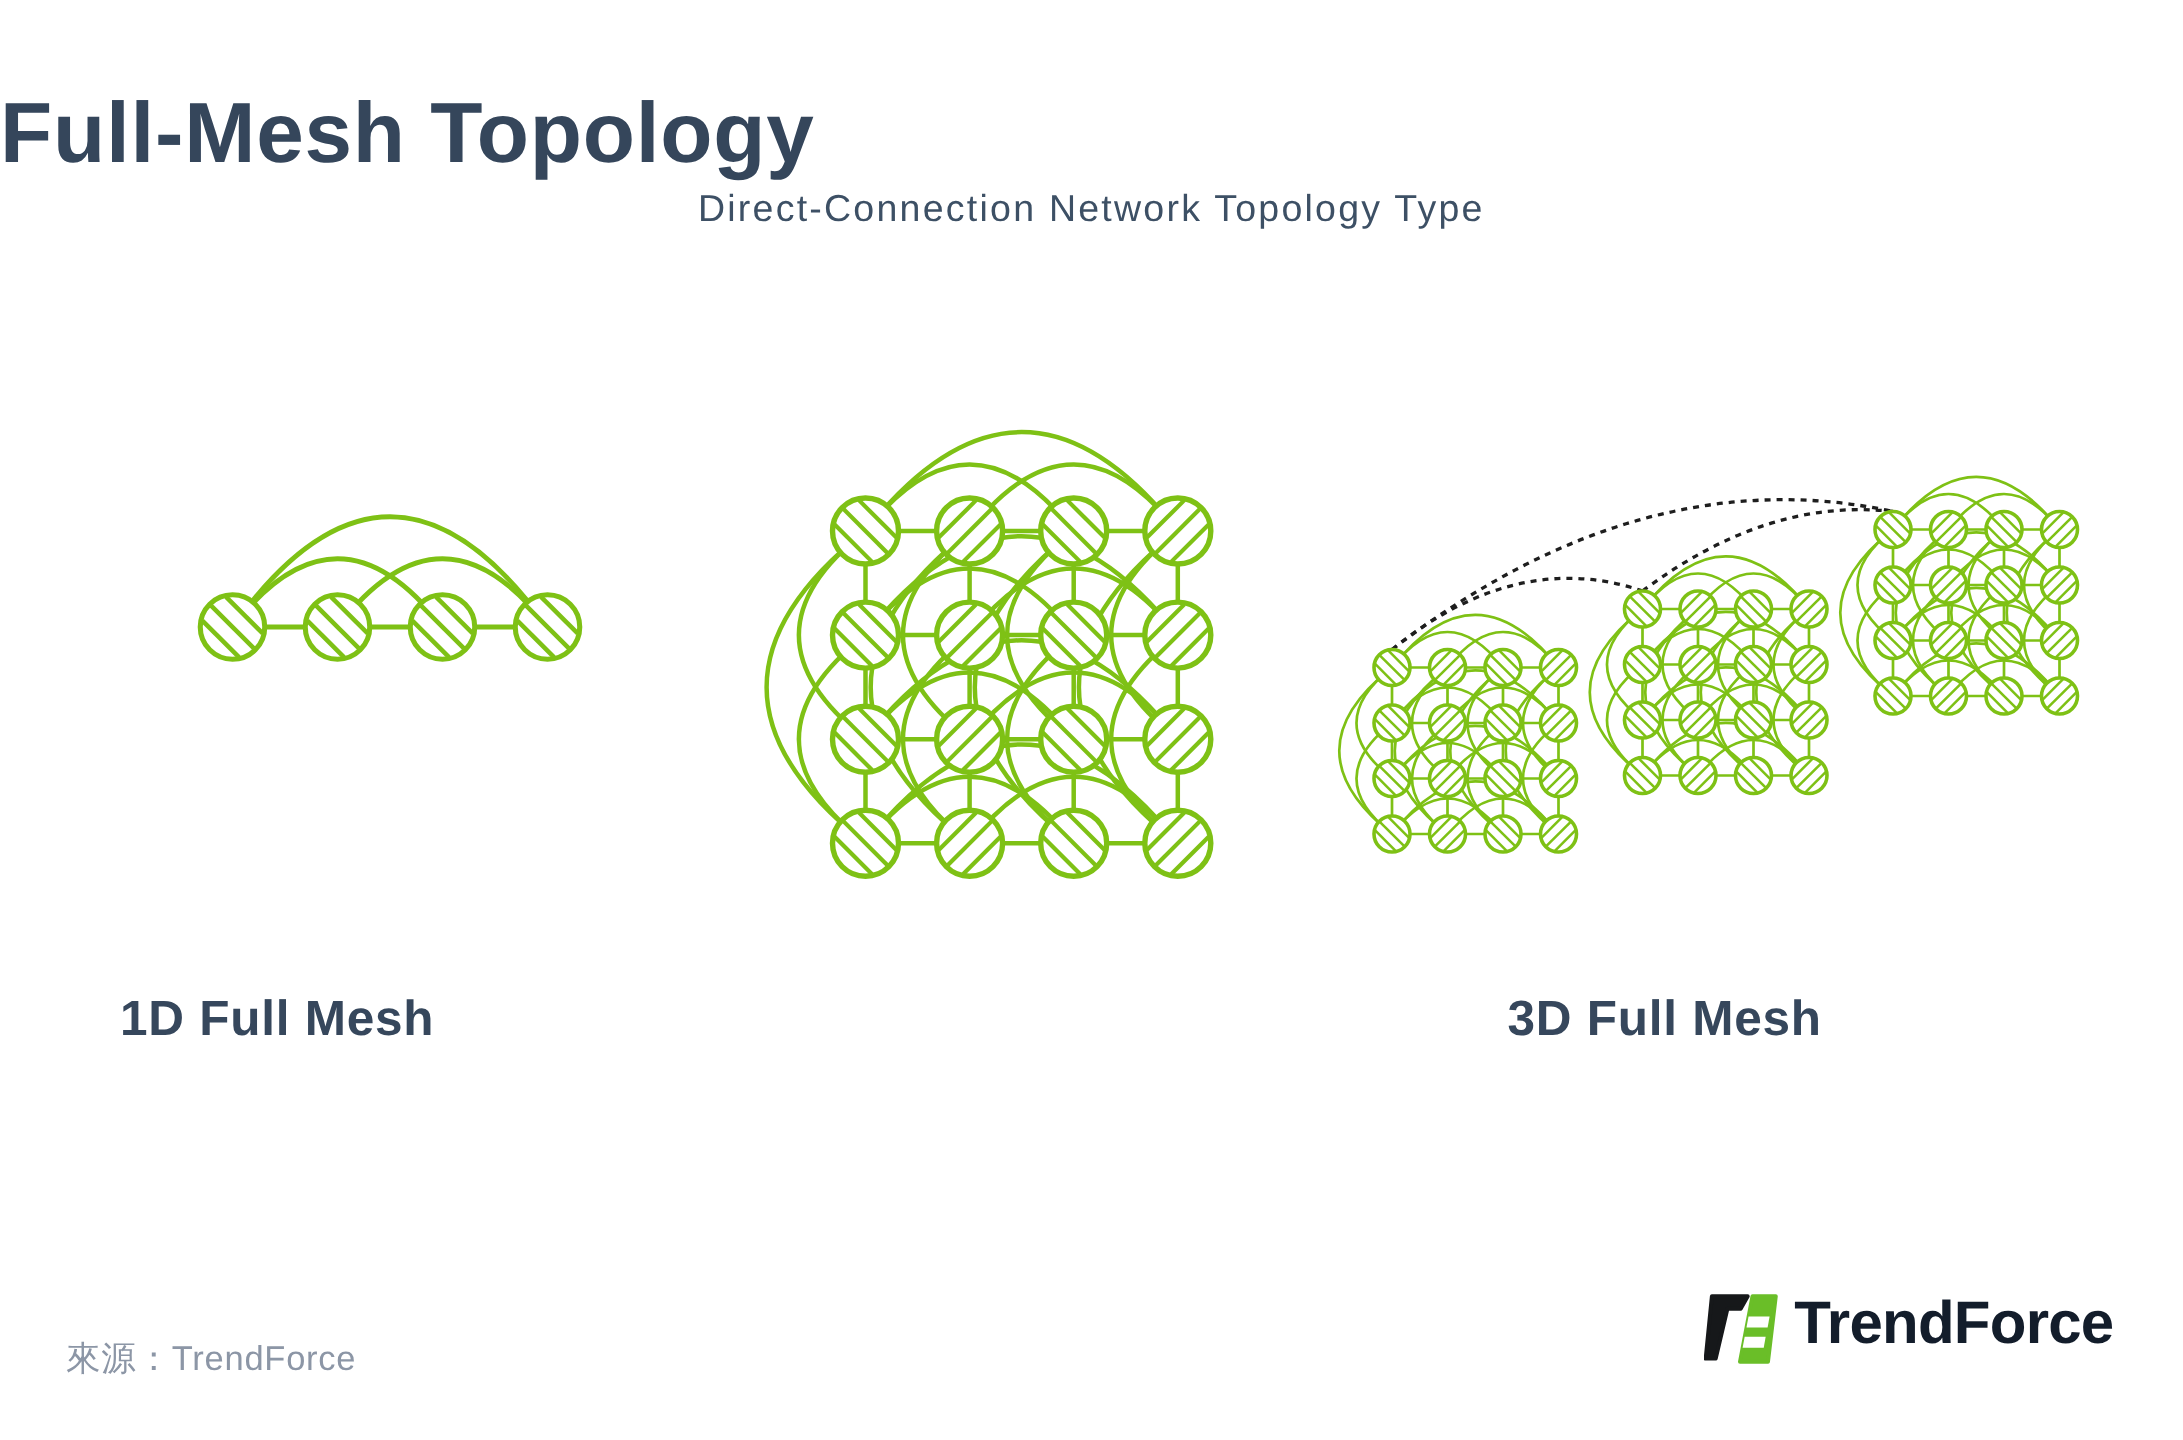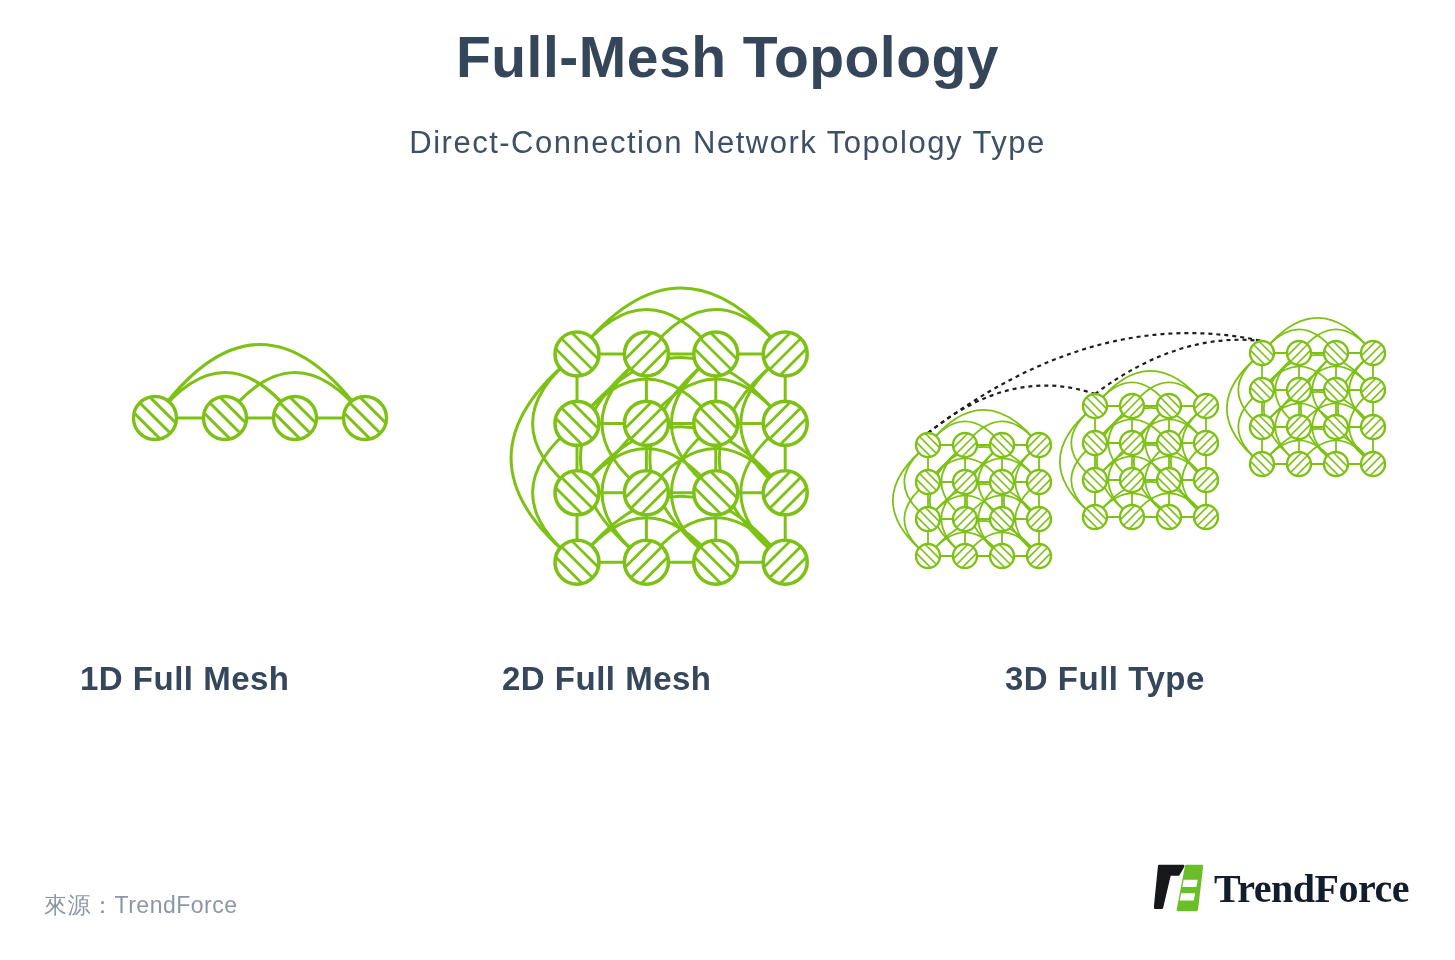--- a/index.html
+++ b/index.html
@@ -4,48 +4,48 @@
 <style>
   html,body{margin:0;padding:0;background:#ffffff;}
   .canvas{
     position:relative;
     width:1455px;height:960px;
     background:#ffffff;
     overflow:hidden;
     font-family:"Liberation Sans", sans-serif;
   }
   .page-title{
-    position:absolute;top:24px;left:0;width:100%;
-    text-align:center;
+    position:absolute;top:56px;left:0;width:100%;
+    text-align:left;
     font-size:57px;font-weight:800;letter-spacing:0.5px;
     color:#35465b;
   }
   .page-subtitle{
     position:absolute;top:125px;left:0;width:100%;
     text-align:center;
-    font-size:31px;font-weight:400;letter-spacing:1.5px;
+    font-size:25px;font-weight:400;letter-spacing:1.5px;
     color:#3d5065;
   }
   #diagram-svg{position:absolute;top:0;left:0;}
   .diagram-label{
     position:absolute;top:660px;width:340px;
     text-align:left;
     font-size:33px;font-weight:700;letter-spacing:0.5px;
     color:#36475c;
   }
   #label-1d{left:80px;}
   #label-2d{left:502px;}
   #label-3d{left:1005px;}
   .source-note{
     position:absolute;left:44px;top:890px;
     font-size:23px;color:#8c96a6;letter-spacing:0.5px;
   }
   .logo{
     position:absolute;top:860px;right:46px;height:56px;
-    display:flex;align-items:center;gap:10px;font-family:Liberation Serif, serif;
+    display:flex;align-items:flex-start;gap:10px;
   }
   .logo-text{
     font-size:40px;font-weight:800;letter-spacing:-0.5px;
     color:#131d2b;
   }
 </style>
 </head>
 <body>
 
 <div class="canvas">
@@ -687,22 +687,21 @@
             <circle cx="1373" cy="464" r="12" fill="#ffffff" stroke="#7ec115" stroke-width="2.4"></circle>
             <line x1="1361.77" y1="466.40" x2="1375.40" y2="452.77" stroke="#7ec115" stroke-width="1.7"></line>
             <line x1="1365.02" y1="471.98" x2="1380.98" y2="456.02" stroke="#7ec115" stroke-width="1.7"></line>
             <line x1="1370.60" y1="475.23" x2="1384.23" y2="461.60" stroke="#7ec115" stroke-width="1.7"></line>
           </g>
         </g>
       </g>
     </svg>
 
   <div class="diagram-label" id="label-1d">1D Full Mesh</div>
-  <div class="diagram-label" id="label-2d">2D Full Mesh</div>
-  <div class="diagram-label" id="label-3d">3D Full Type</div>
+  <div class="diagram-label" id="label-3d">3D Full Mesh</div>
 
   <div class="source-note">來源：TrendForce</div>
 
   <div class="logo">
     <svg width="50" height="52" viewBox="0 0 96 100">
       <polygon points="10,8 56,8 47,24 30,24 15,88 2,88" stroke-linejoin="round" stroke-width="5" fill="#16181a" stroke="#16181a"></polygon>
       <polygon points="62,8 92,8 82,92 46,92" stroke-linejoin="round" stroke-width="5" fill="#6abe28" stroke="#6abe28"></polygon>
       <polygon points="57,34 84,34 81.5,48 54.4,48" fill="#ffffff"></polygon>
       <polygon points="52.1,60 79,60 76.5,74 49.4,74" fill="#ffffff"></polygon>
     </svg>

